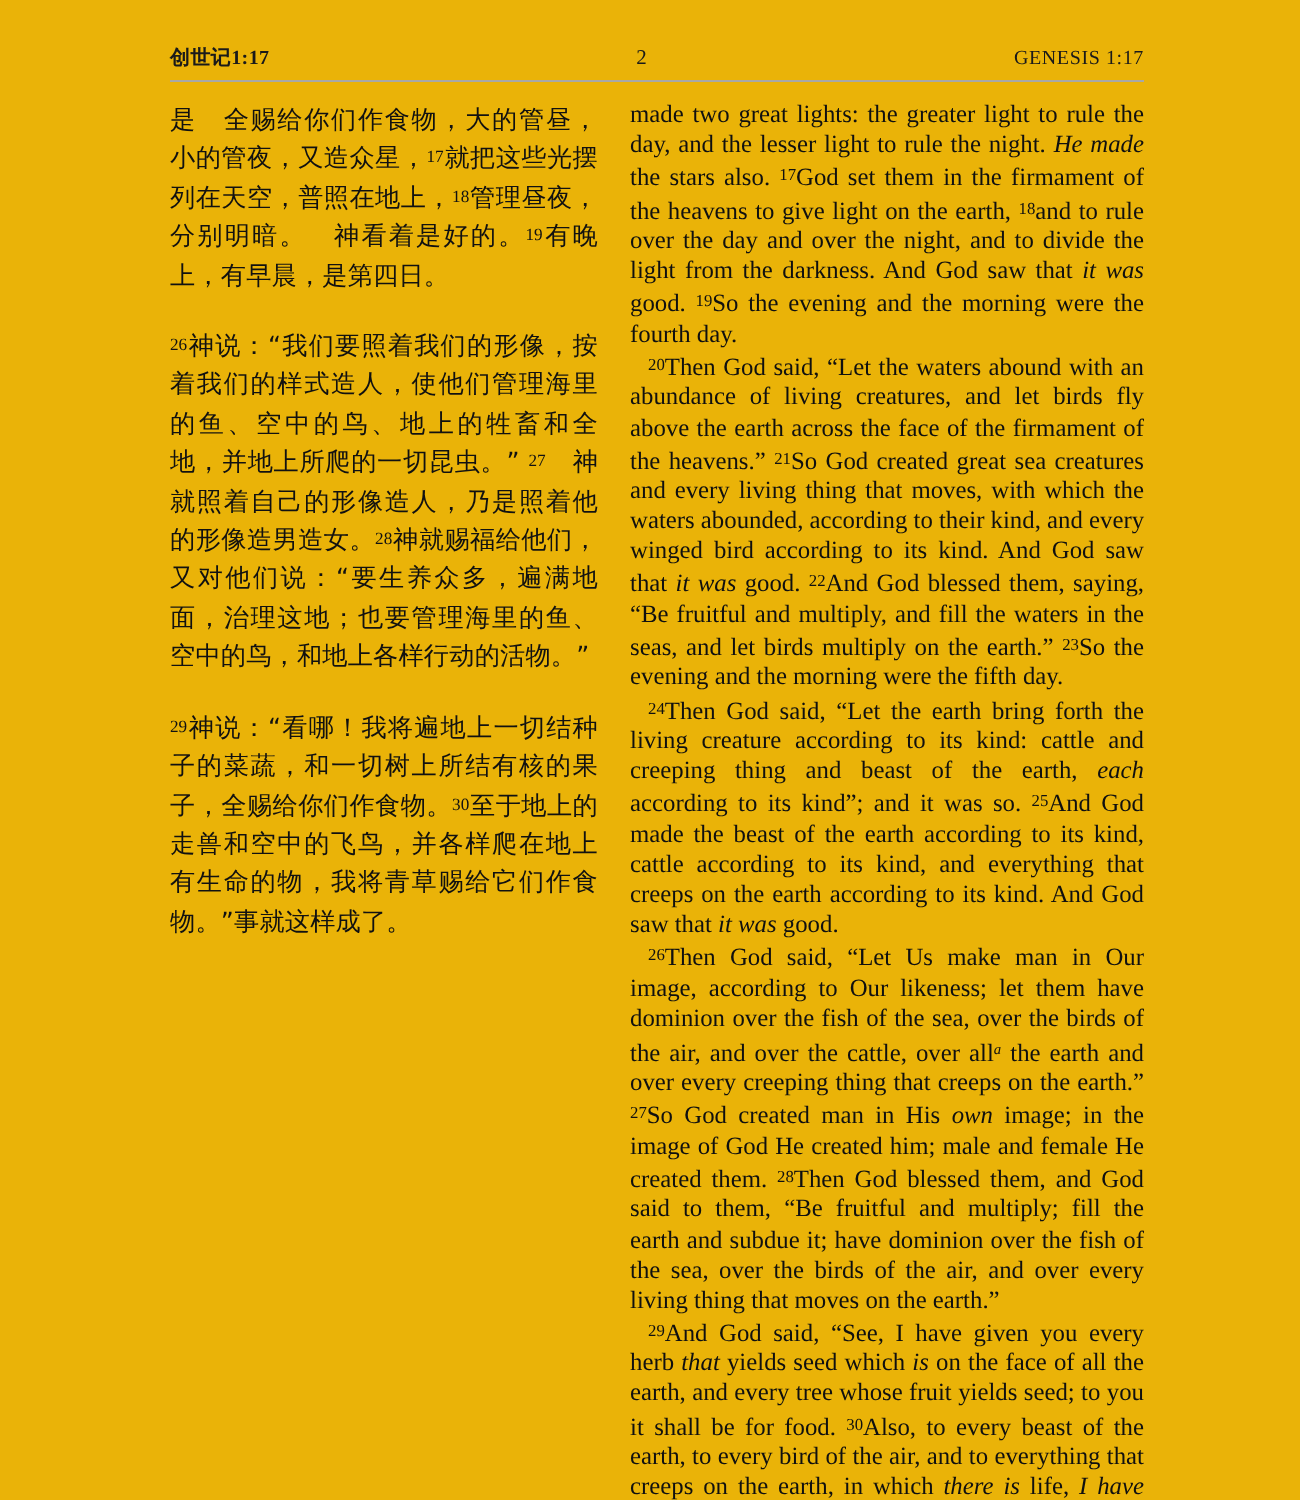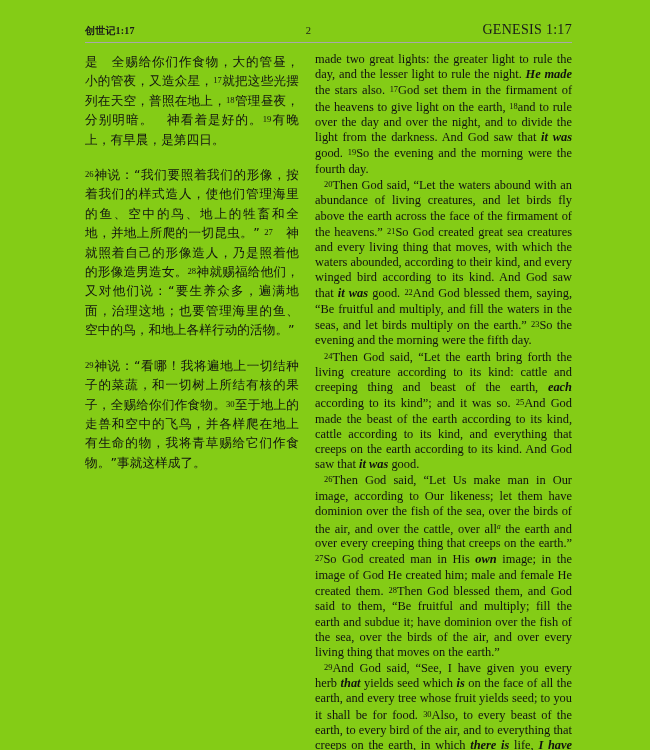--- a/index.html
+++ b/index.html
@@ -14,21 +14,21 @@
     color: #141414;
     overflow: hidden;
   }
 
   .page {
     position: relative;
     width: 650px;
     height: 750px;
     box-sizing: border-box;
     padding: 22px 78px 0 85px;
-    background: #84cc16;
+    background: #eab308;
   }
 
   
   .running-head {
     display: flex;
     align-items: baseline;
     justify-content: space-between;
     width: 100%;
     font-size: 10.5px;
     letter-spacing: 0.2px;
@@ -45,21 +45,21 @@
     font-family: "Liberation Serif", serif;
     font-weight: 700;
   }
   .rh-center {
     font-size: 10.5px;
     color: #1a1a1a;
     font-weight: 400;
   }
   .rh-right {
     font-variant: small-caps;
-    font-size: 14px;
+    font-size: 10px;
     letter-spacing: 0.3px;
     color: #1a1a1a;
     white-space: nowrap;
   }
   .rule {
     height: 1px;
     background: #a8a8a8;
     width: 100%;
     margin-bottom: 9px;
   }
@@ -115,21 +115,21 @@
     margin: 0;
     color: #101010;
     hyphens: none;
   }
   .en-p + .en-p { text-indent: 9px; }
   .en-p .vn {
     font-size: 8.4px;
     vertical-align: 2.4px;
     letter-spacing: 0;
   }
-  .en-p i, .en-p em { font-style: italic; font-weight: bold; }
+  .en-p i, .en-p em { font-style: italic; }
   .fn-ref {
     font-size: 7.4px;
     vertical-align: 3.5px;
     font-style: italic;
   }
 </style>
 </head>
 <body>
 
 <div class="page">

